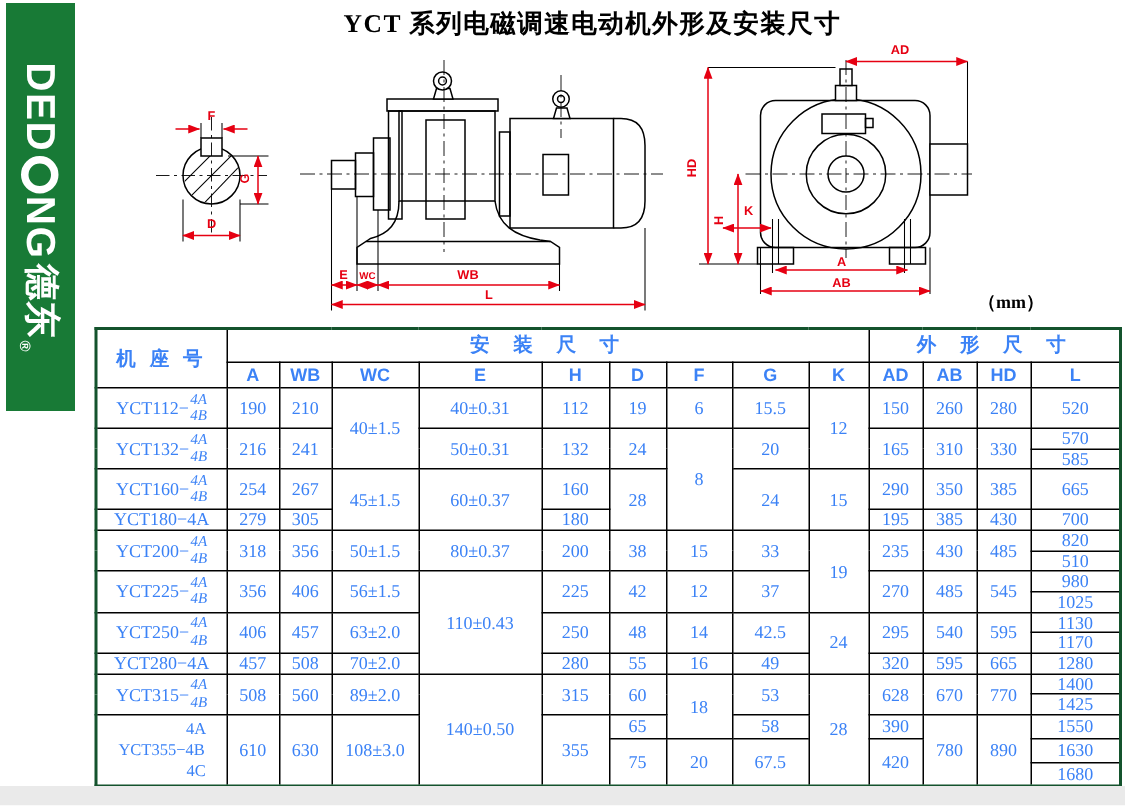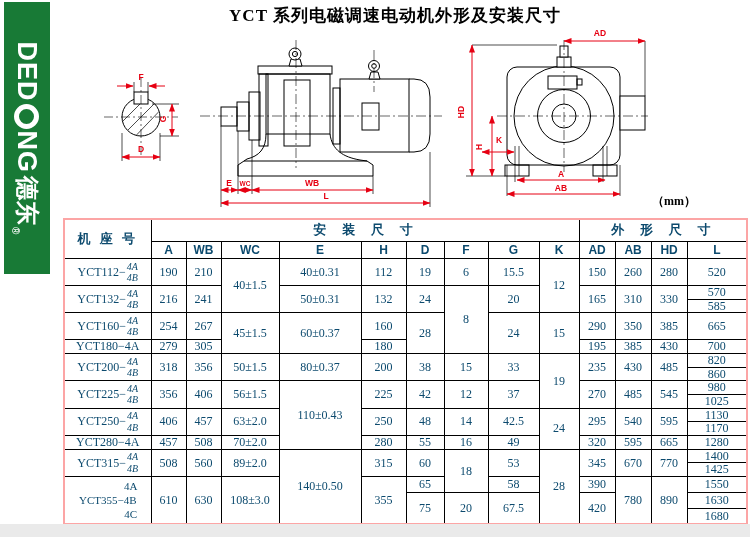--- a/index.html
+++ b/index.html
@@ -26,21 +26,21 @@
     position:absolute;left:0;top:4px;width:750px;text-align:center;
     font-size:17px;font-weight:bold;letter-spacing:1px;color:#000;padding-left:20px;
   }
   
   .drawings{position:absolute;left:60px;top:25px;width:690px;height:190px;}
   .mm-note{position:absolute;left:652px;top:193px;font-size:12px;font-weight:bold;color:#000;}
   
   .tbl-wrap{position:absolute;left:63px;top:218px;}
   table.spec{
     border-collapse:collapse;table-layout:fixed;width:683px;
-    font-size:12px;color:#0c4a6e;border:2px solid #fca5a5;
+    font-size:12px;color:#3b82f6;border:2px solid #14532d;
   }
   table.spec td, table.spec th{
     border:1px solid #000;text-align:center;vertical-align:middle;
     padding:0;line-height:1.05;overflow:hidden;white-space:nowrap;
   }
   th.grp{font-size:13px;font-weight:bold;letter-spacing:4px;height:21px;font-family:Liberation Mono, monospace;}
   th.col{font-family:"Liberation Sans",sans-serif;font-weight:bold;font-size:12px;height:16px;}
   th.frame{font-size:13px;font-weight:bold;letter-spacing:3px;}
   tr.u{height:13.5px;} tr.s{height:14px;} tr.t{height:16px;}
   td.model{font-size:12px;margin-top:42px;}
@@ -365,21 +365,21 @@
     <td rowspan="2">38</td>
     <td rowspan="2">15</td>
     <td rowspan="2">33</td>
     <td rowspan="4">19</td>
     <td rowspan="2">235</td>
     <td rowspan="2">430</td>
     <td rowspan="2">485</td>
     <td>820</td>
   </tr>
   <tr class="u">
-          <td>860</td>
+          <td>510</td>
         </tr>
 
   <tr class="u">
     <td class="model" rowspan="2">
       <div class="mflex">
               <span>YCT225−</span>
       <span class="stk">
                 <em>4A</em>
                 <em>4B</em>
               </span>
@@ -456,21 +456,21 @@
     </td>
     <td rowspan="2">508</td>
     <td rowspan="2">560</td>
     <td rowspan="2">89±2.0</td>
     <td rowspan="5">140±0.50</td>
     <td rowspan="2">315</td>
     <td rowspan="2">60</td>
     <td rowspan="3">18</td>
     <td rowspan="2">53</td>
     <td rowspan="5">28</td>
-    <td rowspan="2">345</td>
+    <td rowspan="2">628</td>
     <td rowspan="2">670</td>
     <td rowspan="2">770</td>
     <td>1400</td>
   </tr>
   <tr class="u">
           <td>1425</td>
         </tr>
 
   <tr class="t">
     <td class="model" rowspan="3">

